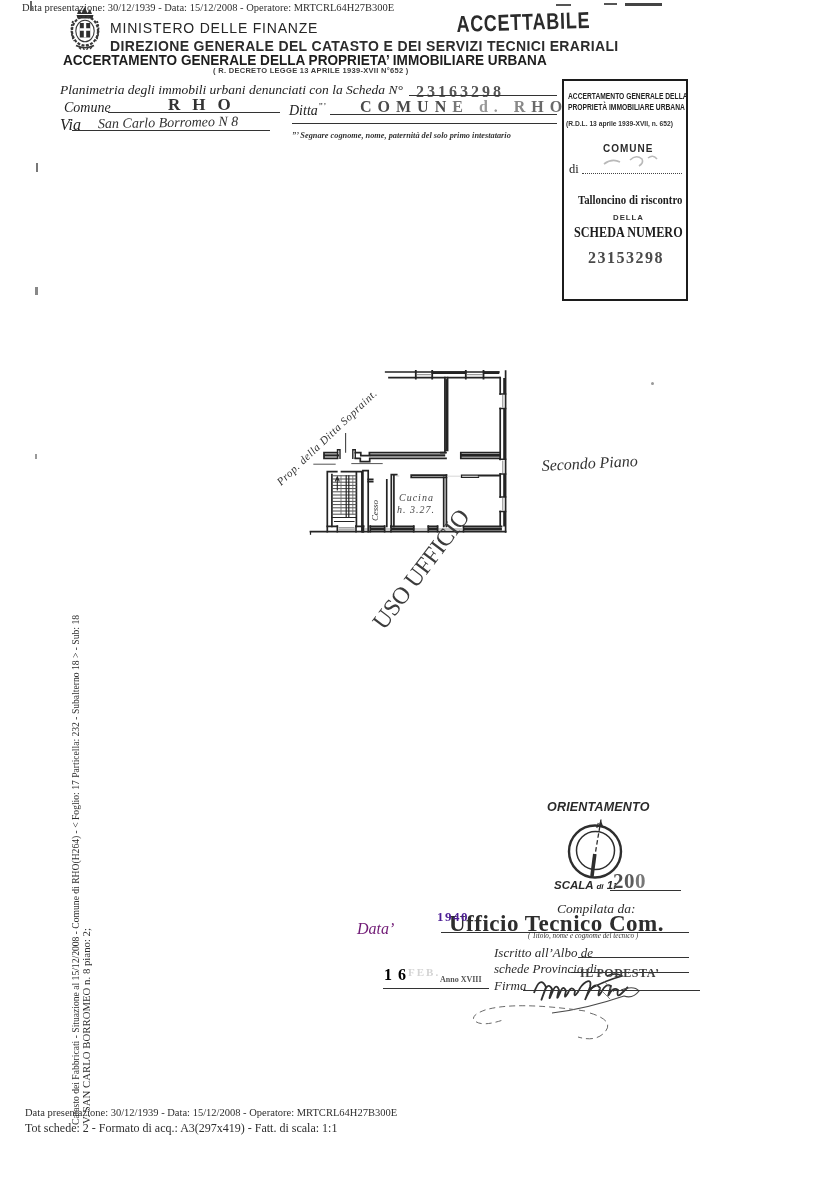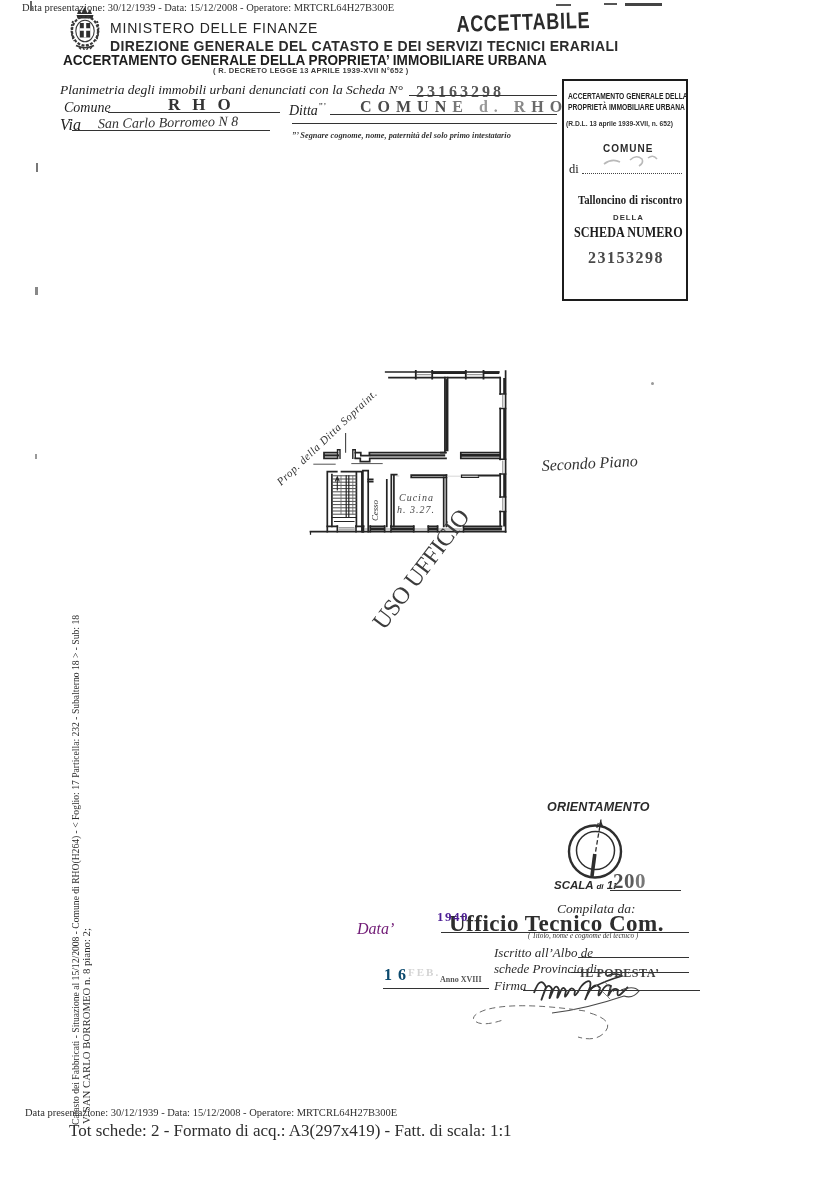--- a/index.html
+++ b/index.html
@@ -252,37 +252,37 @@
 
 <div class="abs it" style="left:494px;top:945px;font-size:13px;color:#2c2c2c;">Iscritto all’Albo de</div>
 <div class="abs" style="left:578px;top:956.5px;width:111px;height:1.1px;background:#333;"></div>
 
 <div class="abs it" style="left:494px;top:961px;font-size:13px;color:#2c2c2c;">schede Provincia di</div>
 <div class="abs" style="left:571px;top:971.5px;width:118px;height:1.1px;background:#333;"></div>
 
 <div class="abs it" style="left:357px;top:920px;font-size:16px;color:#701a75;">Data’</div>
 <div class="abs" style="left:383px;top:987.5px;width:106px;height:1.1px;background:#333;"></div>
 
-<div class="abs b" style="left:384px;top:966px;font-size:16px;color:#0c4a6e;letter-spacing:1px;">1 6</div>
+<div class="abs b" style="left:384px;top:966px;font-size:16px;color:#000000;letter-spacing:1px;">1 6</div>
 <div class="abs b" style="left:408px;top:966px;font-size:11px;color:#d4d4d4;letter-spacing:2px;">FEB.</div>
 <div class="abs b" style="left:437px;top:909px;font-size:13px;color:#4c1d95;letter-spacing:1.5px;">1940</div>
 <div class="abs b" style="left:440px;top:975px;font-size:8px;color:#555;">Anno XVIII</div>
 
 <div class="abs it" style="left:494px;top:978px;font-size:13px;color:#2c2c2c;">Firma</div>
 <div class="abs" style="left:523px;top:989.5px;width:177px;height:1.1px;background:#333;"></div>
 
 <div class="abs" style="left:580px;top:966px;font-size:12px;letter-spacing:0.5px;color:#3f3f3f;font-weight:bold;text-align:center;">IL PODESTA’</div>
 
 <svg class="abs" style="left:0;top:0;" width="120" height="1184" viewBox="0 0 120 1184">
   <text x="79" y="1125" transform="rotate(-90 79 1125)" font-family="Liberation Serif" font-size="10" fill="#2e2e2e" textLength="510" lengthAdjust="spacingAndGlyphs">Catasto dei Fabbricati - Situazione al 15/12/2008 - Comune di RHO(H264) - &lt; Foglio: 17 Particella: 232 - Subalterno 18 &gt; - Sub: 18</text>
 
   <text x="90" y="1124" transform="rotate(-90 90 1124)" font-family="Liberation Serif" font-size="10" fill="#2e2e2e" textLength="196" lengthAdjust="spacingAndGlyphs">V. SAN CARLO BORROMEO n. 8 piano: 2;</text>
 </svg>
 
 <div class="abs" style="left:25px;top:1107px;font-size:10.5px;color:#2e2e2e;">Data presentazione: 30/12/1939 - Data: 15/12/2008 - Operatore: MRTCRL64H27B300E</div>
 
-<div class="abs" style="left:25px;top:1121px;font-size:17px;color:#2e2e2e;margin-left:44px;">Tot schede: 2 - Formato di acq.: A3(297x419) - Fatt. di scala: 1:1</div>
+<div class="abs" style="left:25px;top:1121px;font-size:12px;color:#2e2e2e;">Tot schede: 2 - Formato di acq.: A3(297x419) - Fatt. di scala: 1:1</div>
 
 <div class="abs" style="left:30px;top:1px;width:1.5px;height:9px;background:#666;"></div>
 <div class="abs" style="left:36px;top:163px;width:2px;height:9px;background:#777;"></div>
 <div class="abs" style="left:35px;top:287px;width:3px;height:8px;background:#888;"></div>
 <div class="abs" style="left:651px;top:382px;width:3px;height:3px;background:#999;border-radius:50%;"></div>
 <div class="abs" style="left:35px;top:454px;width:2px;height:5px;background:#999;"></div>
 
 </body></html>

